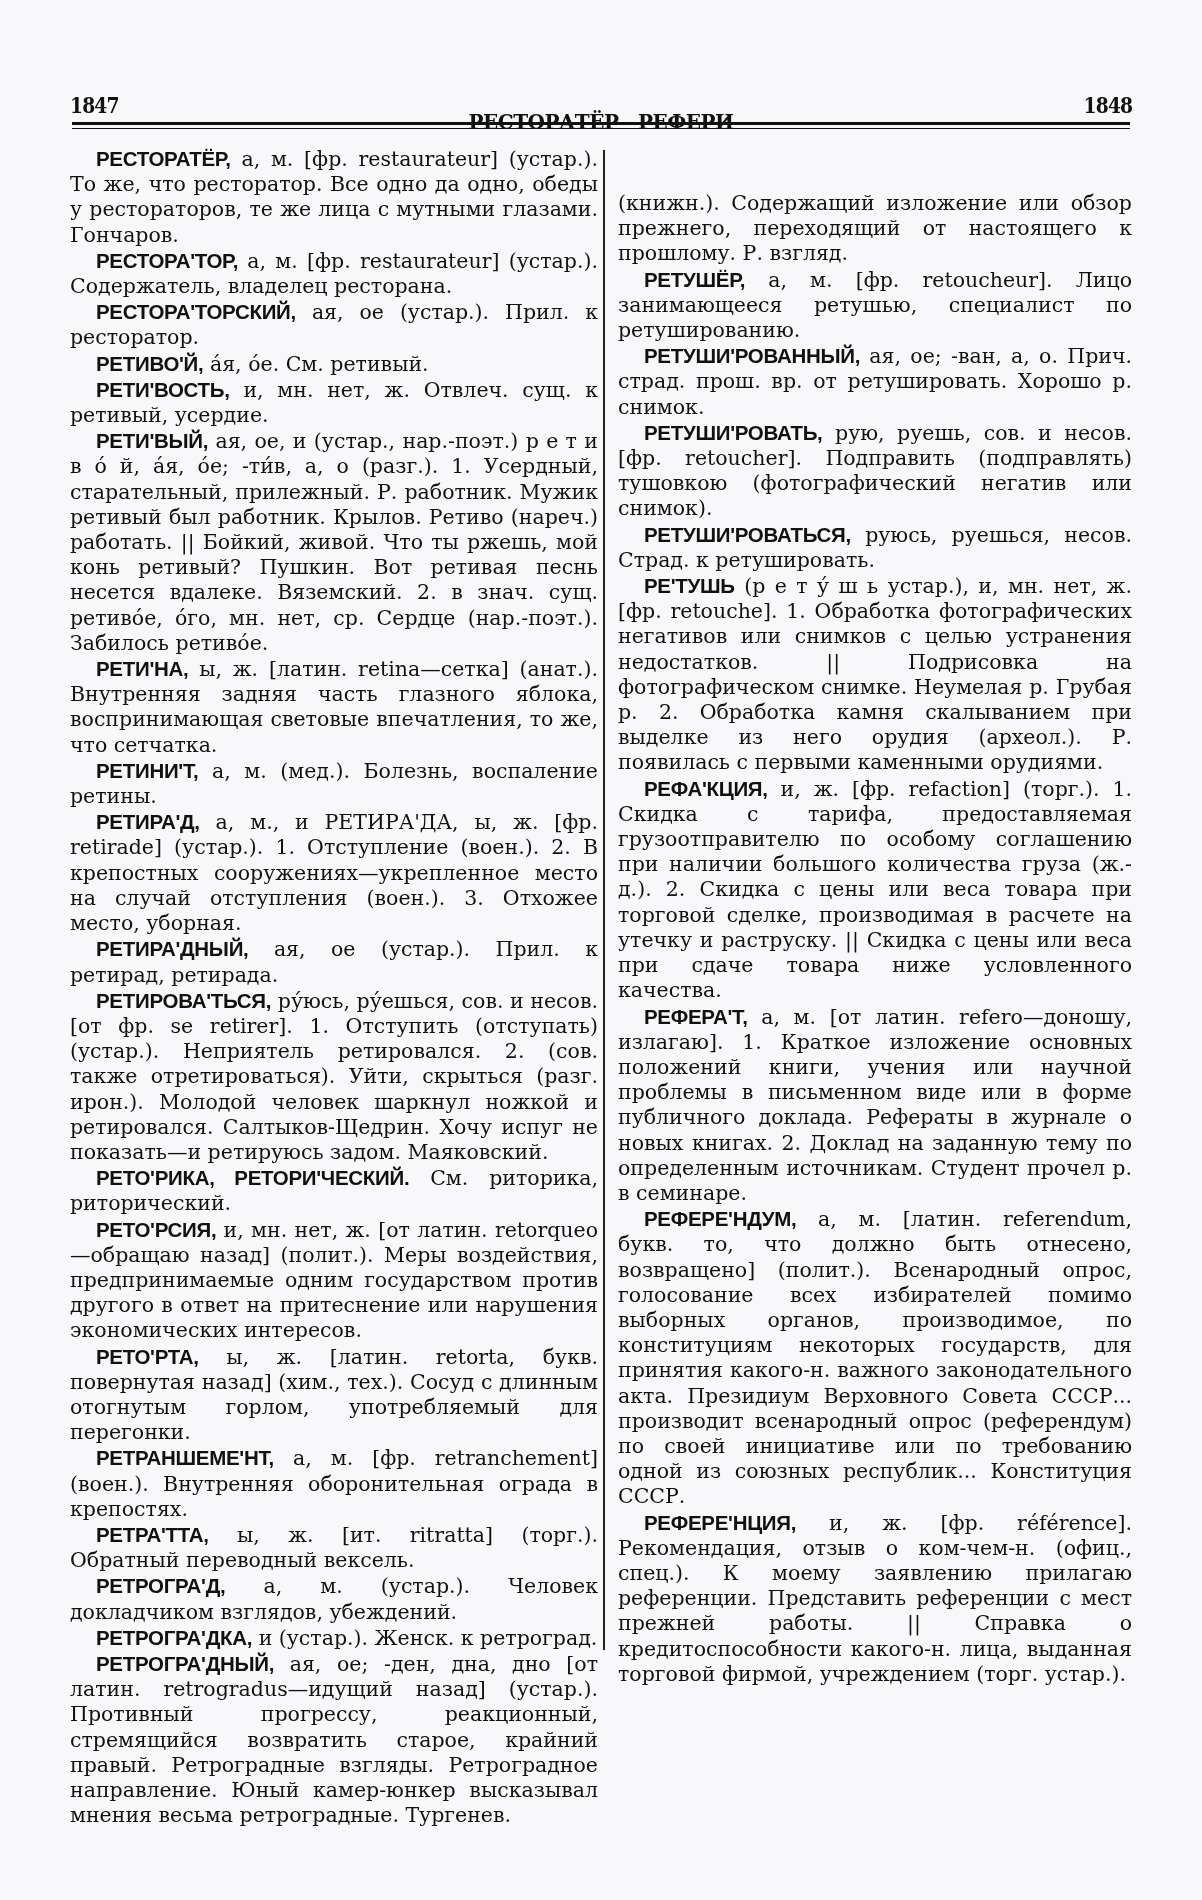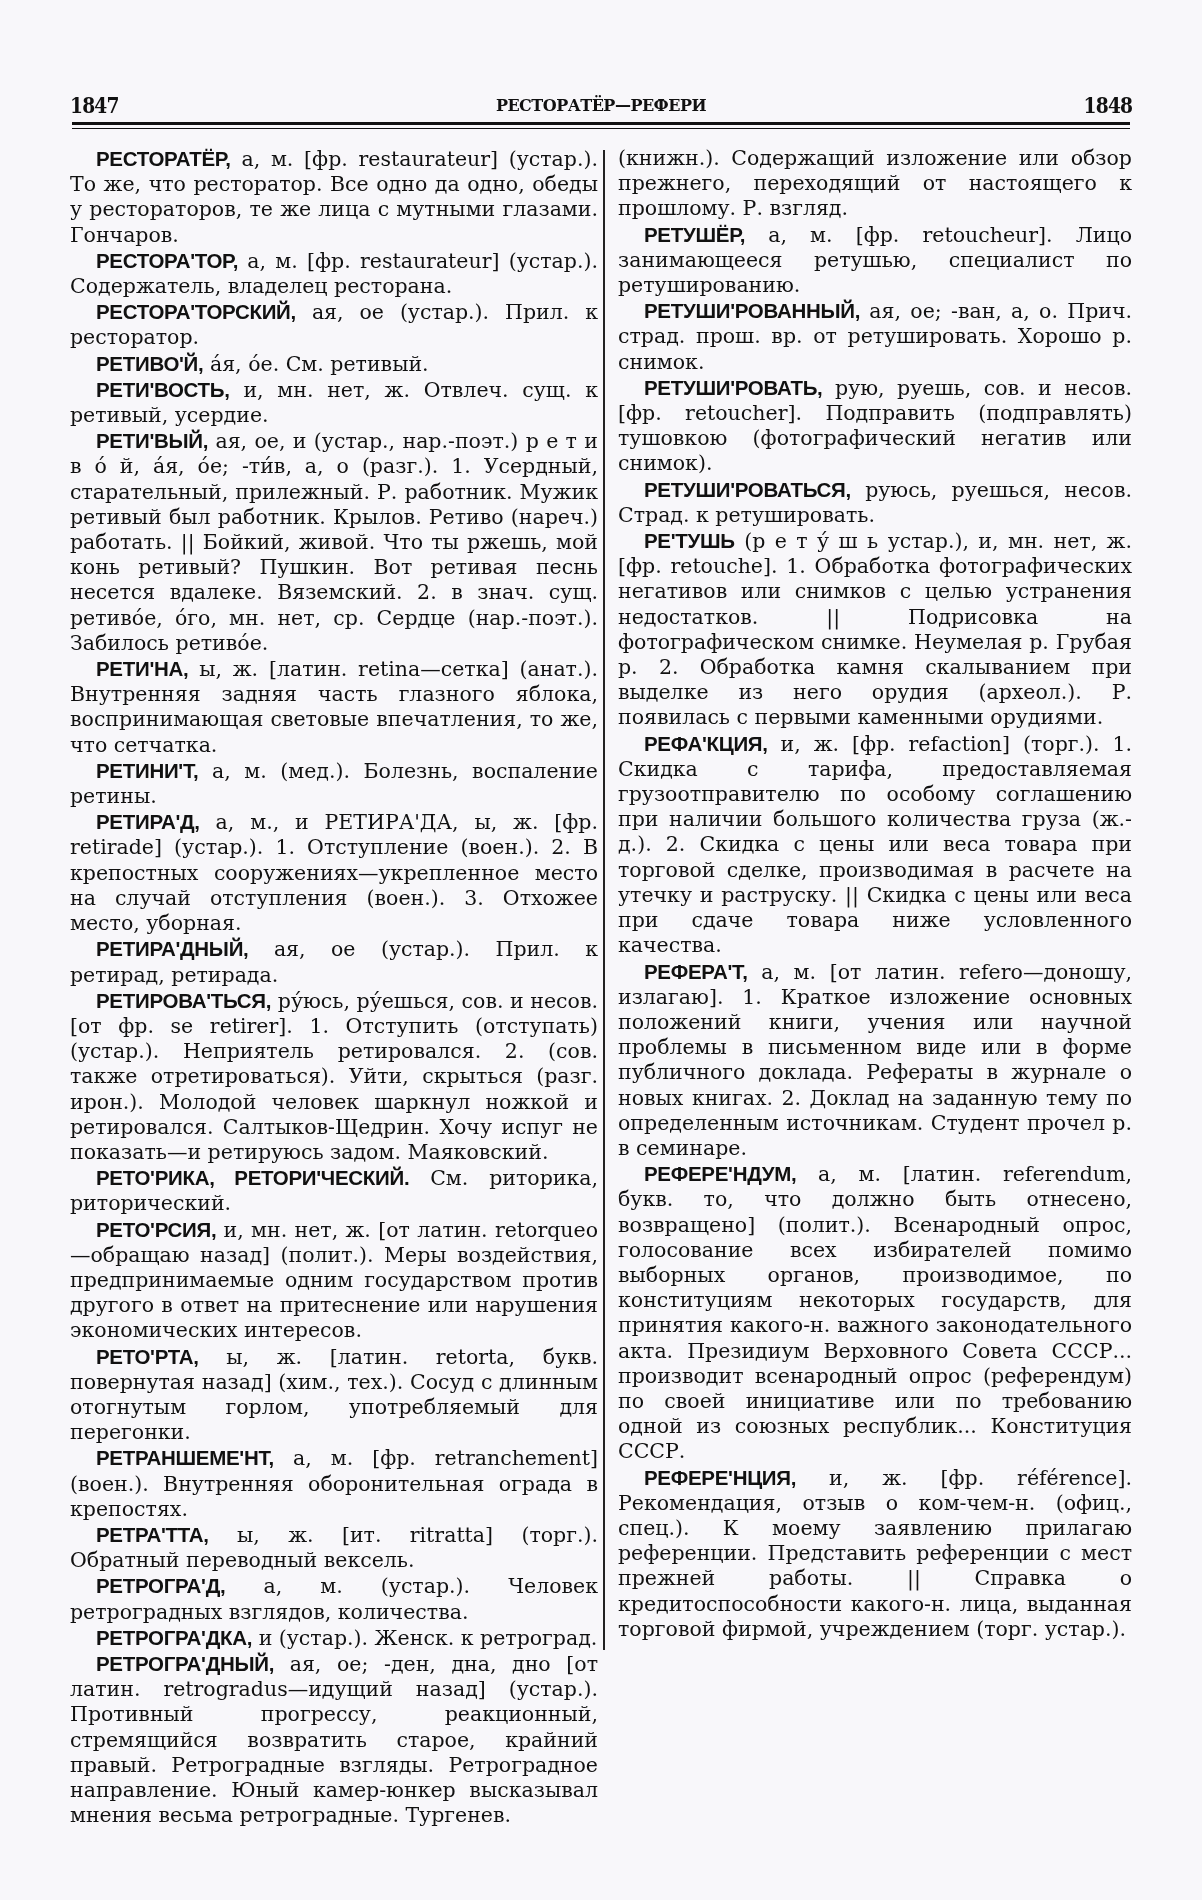--- a/index.html
+++ b/index.html
@@ -5,28 +5,28 @@
   html, body { margin: 0; padding: 0; }
   body {
     width: 1202px; height: 1900px; background: #f8f7fa; color: #111;
     font-family: "DejaVu Serif", "Liberation Serif", serif;
     position: relative; overflow: hidden;
   }
   .header { position: absolute; top: 92px; left: 70px; width: 1062px; height: 26px; }
   .pagenum { position: absolute; top: 0; font-weight: bold; font-size: 22px; letter-spacing: -1px; transform: scaleX(0.85); }
   .pagenum.left { left: 0; transform-origin: left; }
   .pagenum.right { right: 0; transform-origin: right; }
-  .running-title { position: absolute; left: 0; right: 0; top: 4px; text-align: center; font-weight: bold; font-size: 16px; letter-spacing: -0.5px; }
+  .running-title { position: absolute; left: 0; right: 0; top: 18px; text-align: center; font-weight: bold; font-size: 20px; letter-spacing: -0.5px; }
   .rule { position: absolute; top: 122px; left: 72px; width: 1058px; height: 7px; border-top: 3px solid #111; border-bottom: 1.5px solid #111; box-sizing: border-box; }
   .col { position: absolute; top: 146px; font-size: 20.5px; line-height: 25.2px; text-align: justify; hyphens: manual; }
   .col.left { left: 70px; width: 528px; }
   .col.right { left: 618px; width: 514px; }
   .divider { position: absolute; left: 603px; top: 150px; width: 2px; height: 1500px; background: #222; }
   .entry { margin: 0; text-indent: 26px; }
-  .entry.cont { text-indent: 0; }
+  .entry.cont { text-indent: 0; margin-top: 45px; }
   .hw { font-weight: bold; font-family: Liberation Sans, sans-serif; letter-spacing: -0.3px; }
   .body-text { }
 </style>
 </head>
 <body>
 
 <div class="header">
   <span class="pagenum left">1847</span>
   <div class="running-title">РЕСТОРАТЁР—РЕФЕРИ</div>
   <span class="pagenum right">1848</span>
@@ -43,21 +43,21 @@
     <p class="entry"><span class="hw">РЕТИ'НА,</span><span class="body-text"> ы, ж. [латин. retina—сетка] (анат.). Внутренняя задняя часть глазного яблока, воспринимающая световые впечатления, то же, что сетчатка.</span></p>
     <p class="entry"><span class="hw">РЕТИНИ'Т,</span><span class="body-text"> а, м. (мед.). Болезнь, воспаление ретины.</span></p>
     <p class="entry"><span class="hw">РЕТИРА'Д,</span><span class="body-text"> а, м., и РЕТИРА'ДА, ы, ж. [фр. retirade] (устар.). 1. Отступление (воен.). 2. В крепостных сооружениях—укрепленное место на случай отступления (воен.). 3. Отхожее место, уборная.</span></p>
     <p class="entry"><span class="hw">РЕТИРА'ДНЫЙ,</span><span class="body-text"> ая, ое (устар.). Прил. к ретирад, ретирада.</span></p>
     <p class="entry"><span class="hw">РЕТИРОВА'ТЬСЯ,</span><span class="body-text"> ру́юсь, ру́ешься, сов. и несов. [от фр. se retirer]. 1. Отступить (отступать) (устар.). Неприятель ретировался. 2. (сов. также отретироваться). Уйти, скрыться (разг. ирон.). Молодой человек шаркнул ножкой и ретировался. Салтыков-Щедрин. Хочу испуг не показать—и ретируюсь задом. Маяковский.</span></p>
     <p class="entry"><span class="hw">РЕТО'РИКА, РЕТОРИ'ЧЕСКИЙ.</span><span class="body-text"> См. риторика, риторический.</span></p>
     <p class="entry"><span class="hw">РЕТО'РСИЯ,</span><span class="body-text"> и, мн. нет, ж. [от латин. retorqueo—обращаю назад] (полит.). Меры воздействия, предпринимаемые одним государством против другого в ответ на притеснение или нарушения экономических интересов.</span></p>
     <p class="entry"><span class="hw">РЕТО'РТА,</span><span class="body-text"> ы, ж. [латин. retorta, букв. повернутая назад] (хим., тех.). Сосуд с длинным отогнутым горлом, употребляемый для перегонки.</span></p>
     <p class="entry"><span class="hw">РЕТРАНШЕМЕ'НТ,</span><span class="body-text"> а, м. [фр. retranchement] (воен.). Внутренняя оборонительная ограда в крепостях.</span></p>
     <p class="entry"><span class="hw">РЕТРА'ТТА,</span><span class="body-text"> ы, ж. [ит. ritratta] (торг.). Обратный переводный вексель.</span></p>
-    <p class="entry"><span class="hw">РЕТРОГРА'Д,</span><span class="body-text"> а, м. (устар.). Человек ретроградных взглядов, количества.</span></p>
+    <p class="entry"><span class="hw">РЕТРОГРА'Д,</span><span class="body-text"> а, м. (устар.). Человек докладчиком взглядов, убеждений.</span></p>
     <p class="entry"><span class="hw">РЕТРОГРА'ДКА,</span><span class="body-text"> и (устар.). Женск. к ретроград.</span></p>
     <p class="entry"><span class="hw">РЕТРОГРА'ДНЫЙ,</span><span class="body-text"> ая, ое; -ден, дна, дно [от латин. retrogradus—идущий назад] (устар.). Противный прогрессу, реакционный, стремящийся возвратить старое, крайний правый. Ретроградные взгляды. Ретроградное направление. Юный камер-юнкер высказывал мнения весьма ретроградные. Тургенев.</span></p>
   </div>
 <div class="divider"></div>
 <div class="col right" id="col-right">
     <p class="entry cont"><span class="body-text">(книжн.). Содержащий изложение или обзор прежнего, переходящий от настоящего к прошлому. Р. взгляд.</span></p>
     <p class="entry"><span class="hw">РЕТУШЁР,</span><span class="body-text"> а, м. [фр. retoucheur]. Лицо занимающееся ретушью, специалист по ретушированию.</span></p>
     <p class="entry"><span class="hw">РЕТУШИ'РОВАННЫЙ,</span><span class="body-text"> ая, ое; -ван, а, о. Прич. страд. прош. вр. от ретушировать. Хорошо р. снимок.</span></p>
     <p class="entry"><span class="hw">РЕТУШИ'РОВАТЬ,</span><span class="body-text"> рую, руешь, сов. и несов. [фр. retoucher]. Подправить (подправлять) тушовкою (фотографический негатив или снимок).</span></p>
     <p class="entry"><span class="hw">РЕТУШИ'РОВАТЬСЯ,</span><span class="body-text"> руюсь, руешься, несов. Страд. к ретушировать.</span></p>

